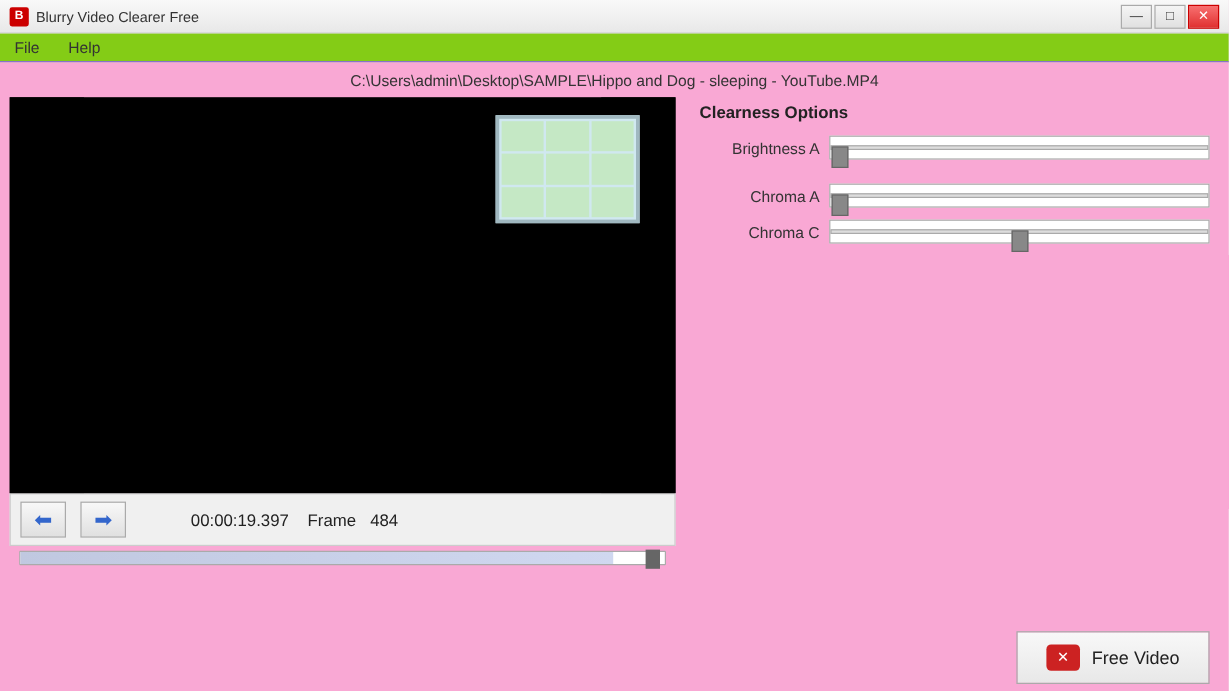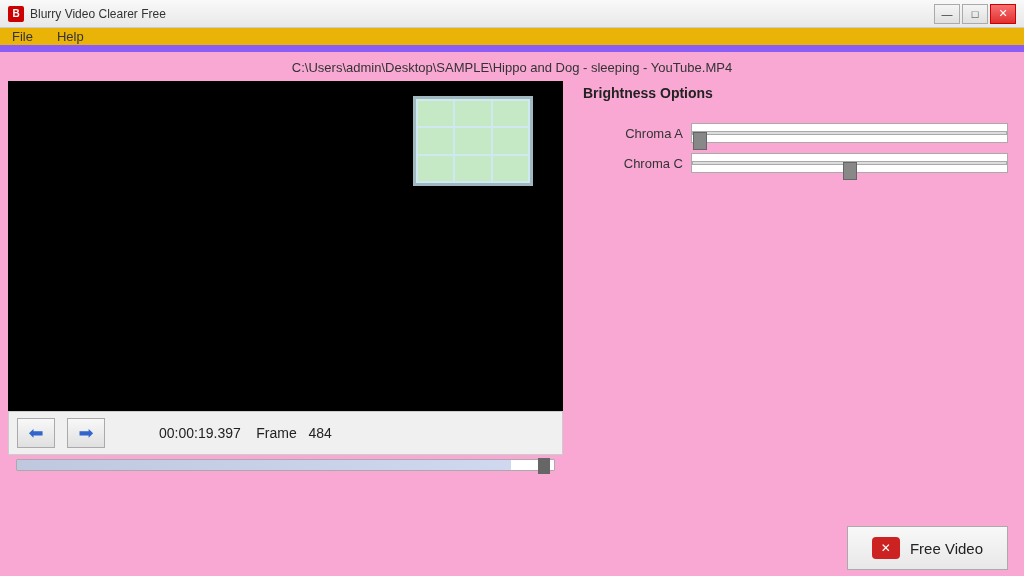--- a/index.html
+++ b/index.html
@@ -60,22 +60,22 @@
       color: #333;
     }
     .win-btn.close {
       background: linear-gradient(to bottom, #f87070, #e03030);
       color: white;
       border-color: #c00;
     }
 
     
     .menu-bar {
-      background: #eab308;
-      border-bottom: 7px solid #8b5cf6;
+      background: #84cc16;
+      border-bottom: 1px solid #8b5cf6;
       height: 24px;
       display: flex;
       align-items: center;
       padding: 0 8px;
       gap: 16px;
     }
     .menu-item {
       font-size: 13px;
       color: #333;
       cursor: pointer;
@@ -363,22 +363,28 @@
 
       <div class="progress-container">
         <div class="progress-track">
           <div class="progress-fill"></div>
           <div class="progress-thumb"></div>
         </div>
       </div>
     </div>
 
     <div class="right-panel">
-      <div class="clearness-title">Brightness Options</div>
-
+      <div class="clearness-title">Clearness Options</div>
+
+      <div class="slider-row">
+        <span class="slider-label">Brightness A</span>
+        <div class="slider-track">
+          <input type="range" class="slider-input" min="0" max="100" value="0" style="">
+        </div>
+      </div>
 
 
 
       <div class="spacer-row"></div>
 
       <div class="slider-row">
         <span class="slider-label">Chroma A</span>
         <div class="slider-track">
           <input type="range" class="slider-input" min="0" max="100" value="0" style="">
         </div>

